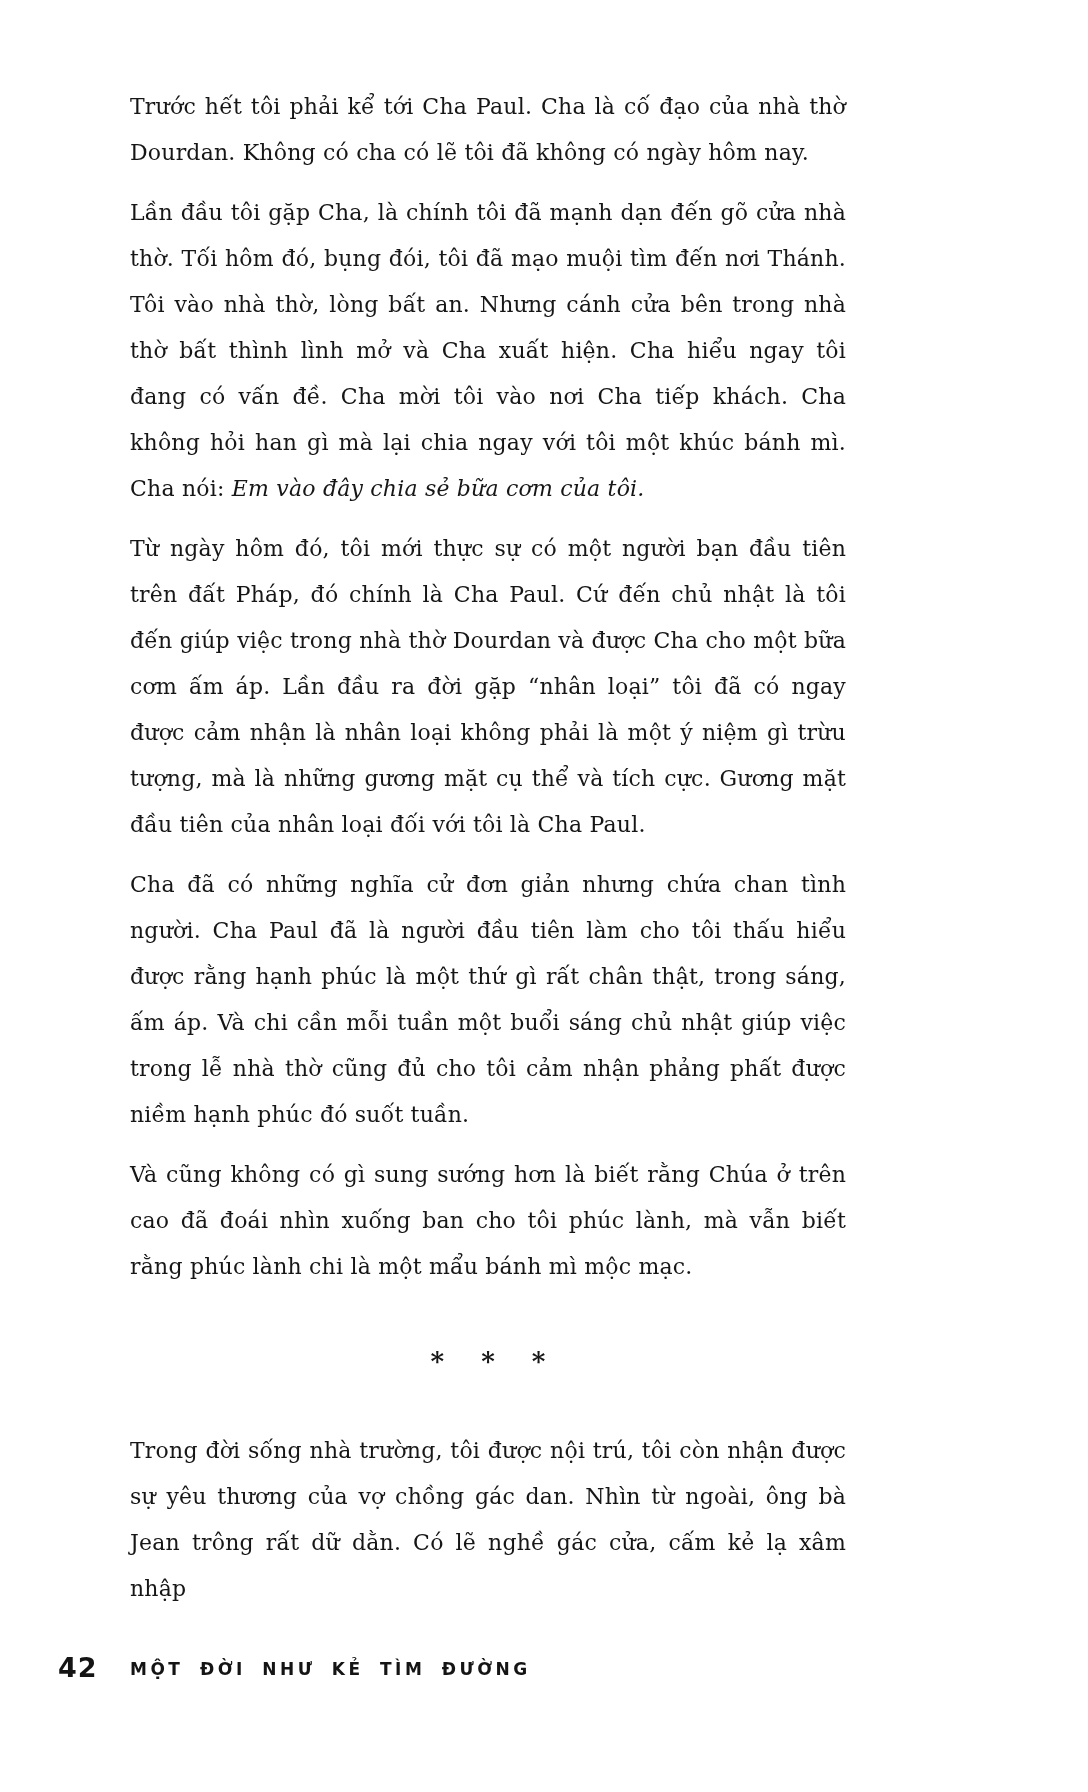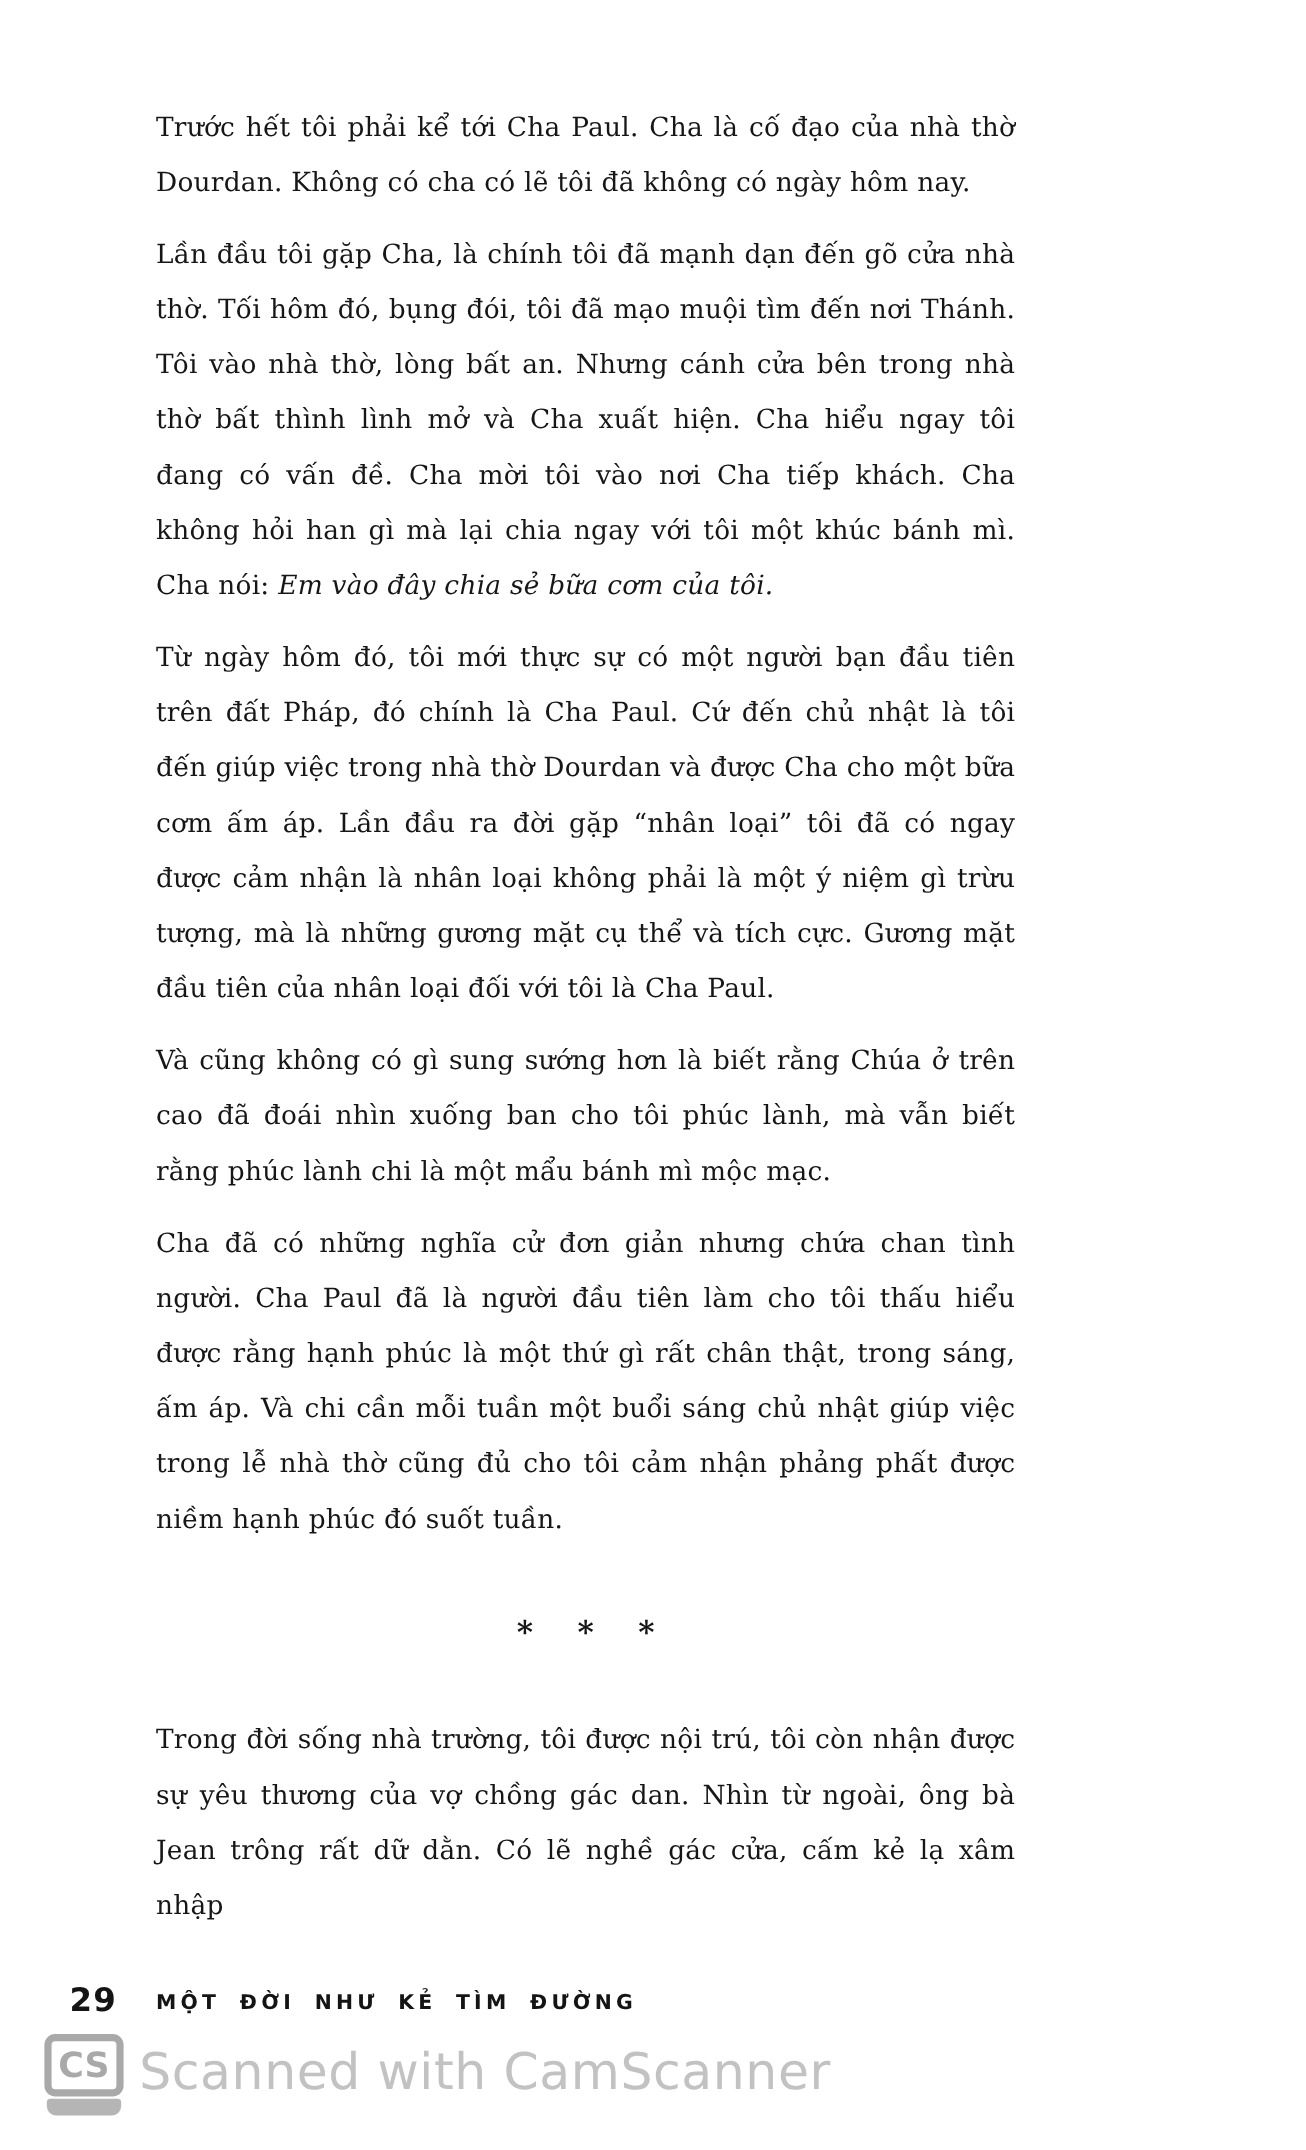--- a/index.html
+++ b/index.html
@@ -127,34 +127,25 @@
 </head>
 <body>
 
 <div class="page">
 
   <div class="text-column">
 
   <p class="para"><span>Trước hết tôi phải kể tới Cha Paul. Cha là cố đạo của nhà thờ Dourdan. Không có cha có lẽ tôi đã không có ngày hôm nay.</span></p>
       <p class="para"><span>Lần đầu tôi gặp Cha, là chính tôi đã mạnh dạn đến gõ cửa nhà thờ. Tối hôm đó, bụng đói, tôi đã mạo muội tìm đến nơi Thánh. Tôi vào nhà thờ, lòng bất an. Nhưng cánh cửa bên trong nhà thờ bất thình lình mở và Cha xuất hiện. Cha hiểu ngay tôi đang có vấn đề. Cha mời tôi vào nơi Cha tiếp khách. Cha không hỏi han gì mà lại chia ngay với tôi một khúc bánh mì. Cha nói: </span><span class="italic">Em vào đây chia sẻ bữa cơm của tôi.</span></p>
       <p class="para"><span>Từ ngày hôm đó, tôi mới thực sự có một người bạn đầu tiên trên đất Pháp, đó chính là Cha Paul. Cứ đến chủ nhật là tôi đến giúp việc trong nhà thờ Dourdan và được Cha cho một bữa cơm ấm áp. Lần đầu ra đời gặp “nhân loại” tôi đã có ngay được cảm nhận là nhân loại không phải là một ý niệm gì trừu tượng, mà là những gương mặt cụ thể và tích cực. Gương mặt đầu tiên của nhân loại đối với tôi là Cha Paul.</span></p>
+      <p class="para"><span>Cha đã có những nghĩa cử đơn giản nhưng chứa chan tình người. Cha Paul đã là người đầu tiên làm cho tôi thấu hiểu được rằng hạnh phúc là một thứ gì rất chân thật, trong sáng, ấm áp. Và chi cần mỗi tuần một buổi sáng chủ nhật giúp việc trong lễ nhà thờ cũng đủ cho tôi cảm nhận phảng phất được niềm hạnh phúc đó suốt tuần.</span></p>
       <p class="para"><span>Và cũng không có gì sung sướng hơn là biết rằng Chúa ở trên cao đã đoái nhìn xuống ban cho tôi phúc lành, mà vẫn biết rằng phúc lành chi là một mẩu bánh mì mộc mạc.</span></p>
-      <p class="para"><span>Cha đã có những nghĩa cử đơn giản nhưng chứa chan tình người. Cha Paul đã là người đầu tiên làm cho tôi thấu hiểu được rằng hạnh phúc là một thứ gì rất chân thật, trong sáng, ấm áp. Và chi cần mỗi tuần một buổi sáng chủ nhật giúp việc trong lễ nhà thờ cũng đủ cho tôi cảm nhận phảng phất được niềm hạnh phúc đó suốt tuần.</span></p>
       <div class="separator">* * *</div>
       <p class="para"><span>Trong đời sống nhà trường, tôi được nội trú, tôi còn nhận được sự yêu thương của vợ chồng gác dan. Nhìn từ ngoài, ông bà Jean trông rất dữ dằn. Có lẽ nghề gác cửa, cấm kẻ lạ xâm nhập</span></p>
     </div>
 
   <div class="page-footer">
-    <span class="page-number">29</span>
+    <span class="page-number">42</span>
     <span class="book-title">MỘT ĐỜI NHƯ KẺ TÌM ĐƯỜNG</span>
   </div>
 
-  <div class="camscanner-bar">
-    <div class="cs-logo">
-      <div class="cs-logo-box">
-        <span class="cs-logo-letters">CS</span>
-      </div>
-      <div class="cs-logo-base"></div>
-    </div>
-    <span class="cs-text">Scanned with CamScanner</span>
-  </div>
 
 </div>
 
 </body></html>

